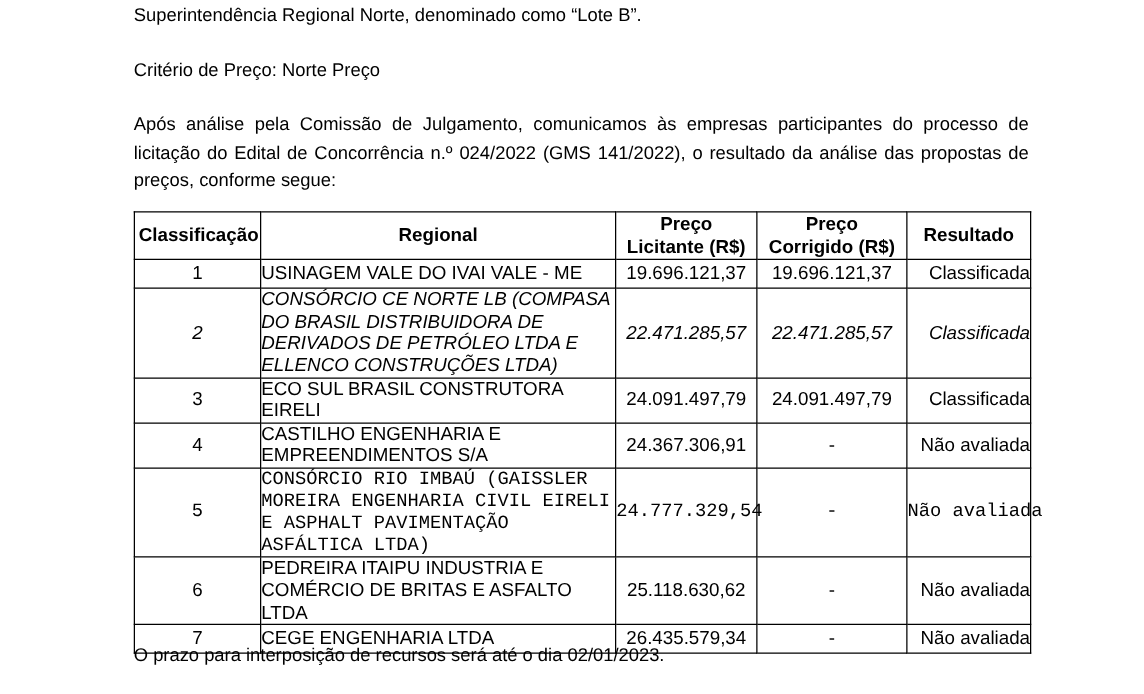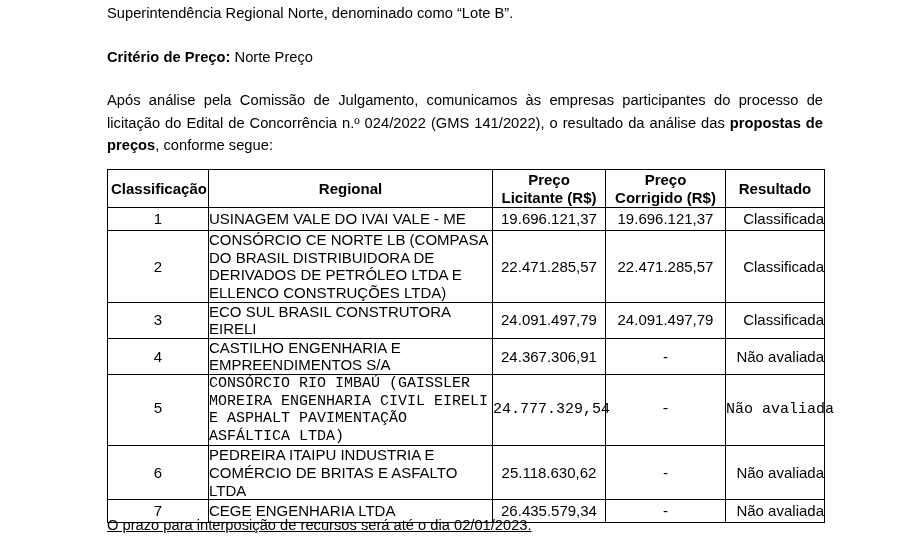--- a/index.html
+++ b/index.html
@@ -40,21 +40,21 @@
     text-justify: inter-word;
     letter-spacing: 0.01px;
   }
 
   p.intro {
     
     margin-top: -20px;
   }
   .spacer-md { height: 21px; }
 
-  strong, b { font-weight: bold; }
+  strong, b { font-weight: normal; }
 
   
   .table-wrap {
     position: absolute;
     left: 107px;
     top: 169px;
     width: 717px;
   }
 
   table.proposals {
@@ -102,40 +102,39 @@
   td.dash {
     text-align: center;
     font-weight: bold;
   }
   td.result {
     text-align: right;
     white-space: nowrap;
   }
 
   tr.r1 td { height: 22px; }
-  tr.r2 td { height: 62px; }
+  tr.r2 td { height: 62px; font-style: italic; }
   tr.r3 td { height: 34px; }
   tr.r4 td { height: 35px; }
   tr.r5 td { height: 62px; font-family: Liberation Mono, monospace; }
   tr.r6 td { height: 52px; }
   tr.r7 td { height: 22px; }
 
   
   .closing {
     position: absolute;
     left: 107px;
     top: 514px;
     width: 716px;
   }
   .closing p {
     margin: 0;
     font-size: 14.7px;
     line-height: 22.4px;
     text-align: left;
-    text-decoration: underline;
   }
 </style>
 </head>
 <body>
 
 <div class="page">
 
   <div class="doc-body">
 
     <p class="para intro">Operações (DOP), visando reparar ou sanar defeitos no pavimento, totalizando 294,93 km de rodovias da Superintendência Regional Norte, denominado como “Lote B”.</p>

